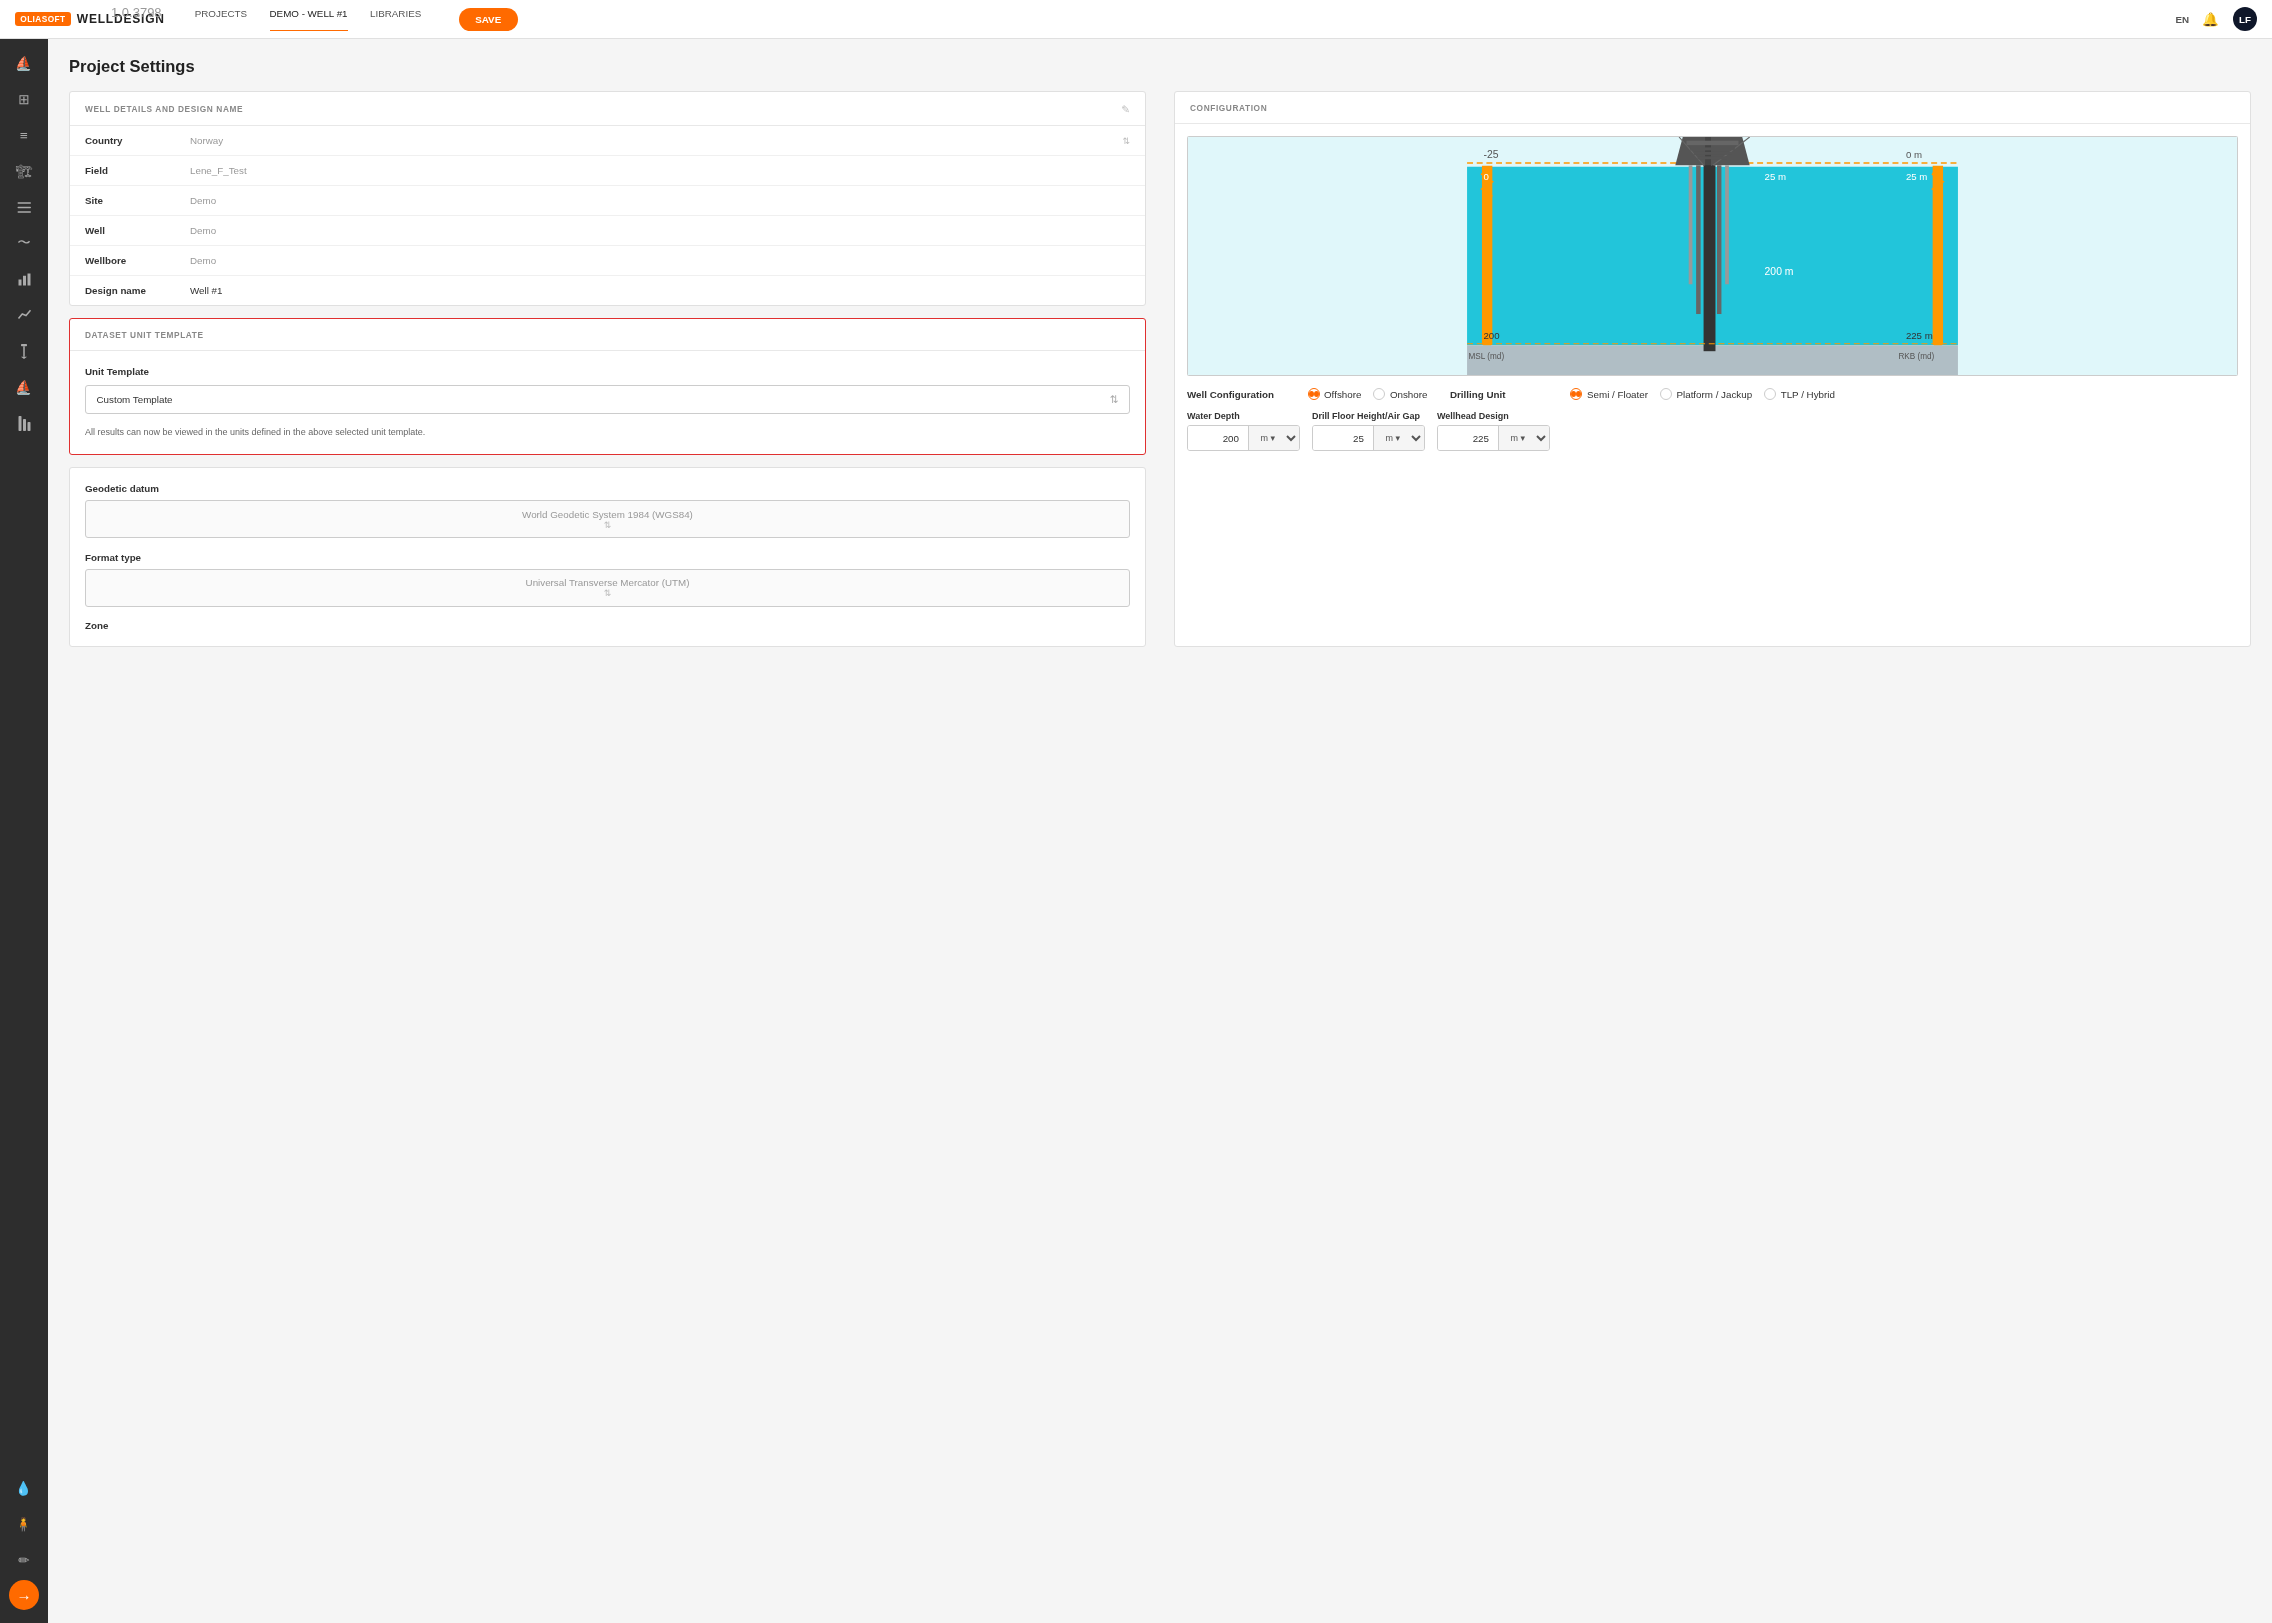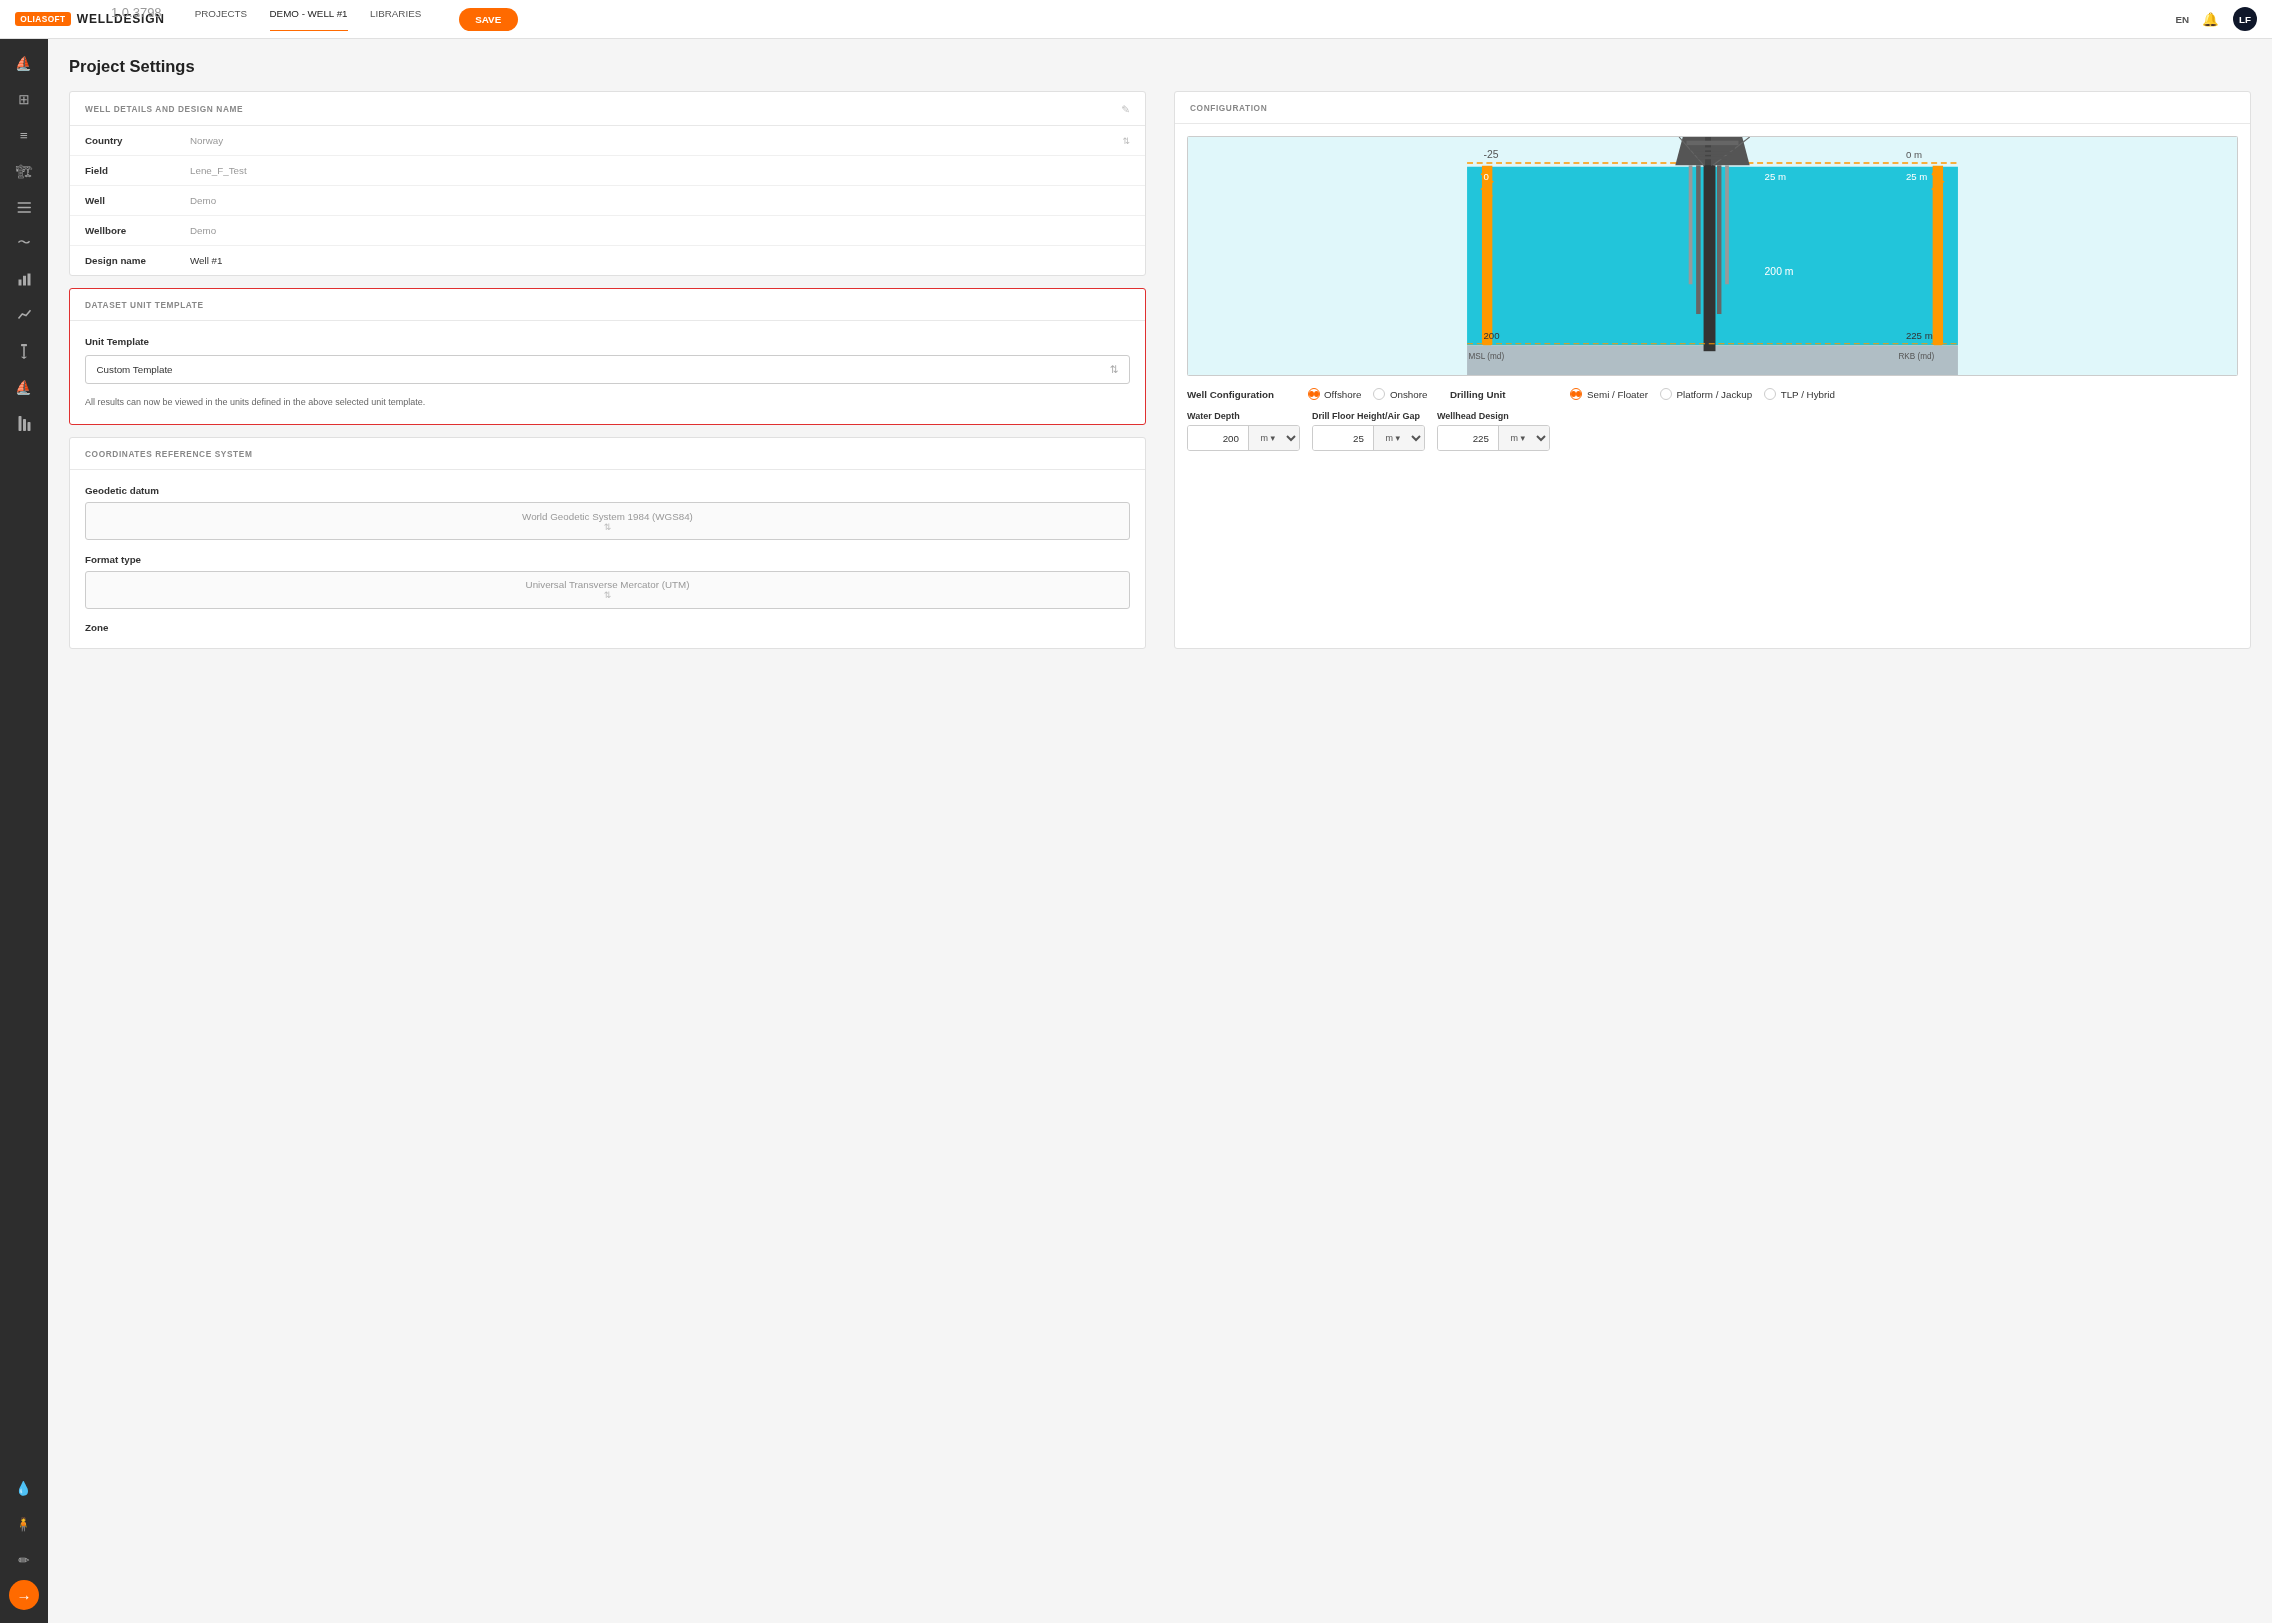--- a/index.html
+++ b/index.html
@@ -425,20 +425,24 @@
                     <span>Norway</span>
                     <span class="chevron">⇅</span>
                   </div>
                 </td>
               </tr>
               <tr>
                 <td>Field</td>
                 <td style="color:#999;">Lene_F_Test</td>
               </tr>
               <tr>
+                <td>Site</td>
+                <td style="color:#999;">Demo</td>
+              </tr>
+              <tr>
                 <td>Well</td>
                 <td style="color:#999;">Demo</td>
               </tr>
               <tr>
                 <td>Wellbore</td>
                 <td style="color:#999;">Demo</td>
               </tr>
               <tr>
                 <td>Design name</td>
                 <td style="color:#333; font-weight:500;">Well #1</td>
@@ -456,23 +460,20 @@
             <div class="unit-label">Unit Template</div>
             <div class="select-box">
               <span>Custom Template</span>
               <span class="chevrons">⇅</span>
             </div>
             <div class="unit-info">All results can now be viewed in the units defined in the above selected unit template.</div>
           </div>
         </div>
 
         <div class="card">
-          <div class="card-header">
-            <span class="card-header-title">COORDINATES REFERENCE SYSTEM</span>
-          </div>
           <div class="coord-body">
             <div class="field-label">Geodetic datum</div>
             <div class="field-select-box">
               <span>World Geodetic System 1984 (WGS84)</span>
               <span class="chevron">⇅</span>
             </div>
             <div class="field-label">Format type</div>
             <div class="field-select-box">
               <span>Universal Transverse Mercator (UTM)</span>
               <span class="chevron">⇅</span>

